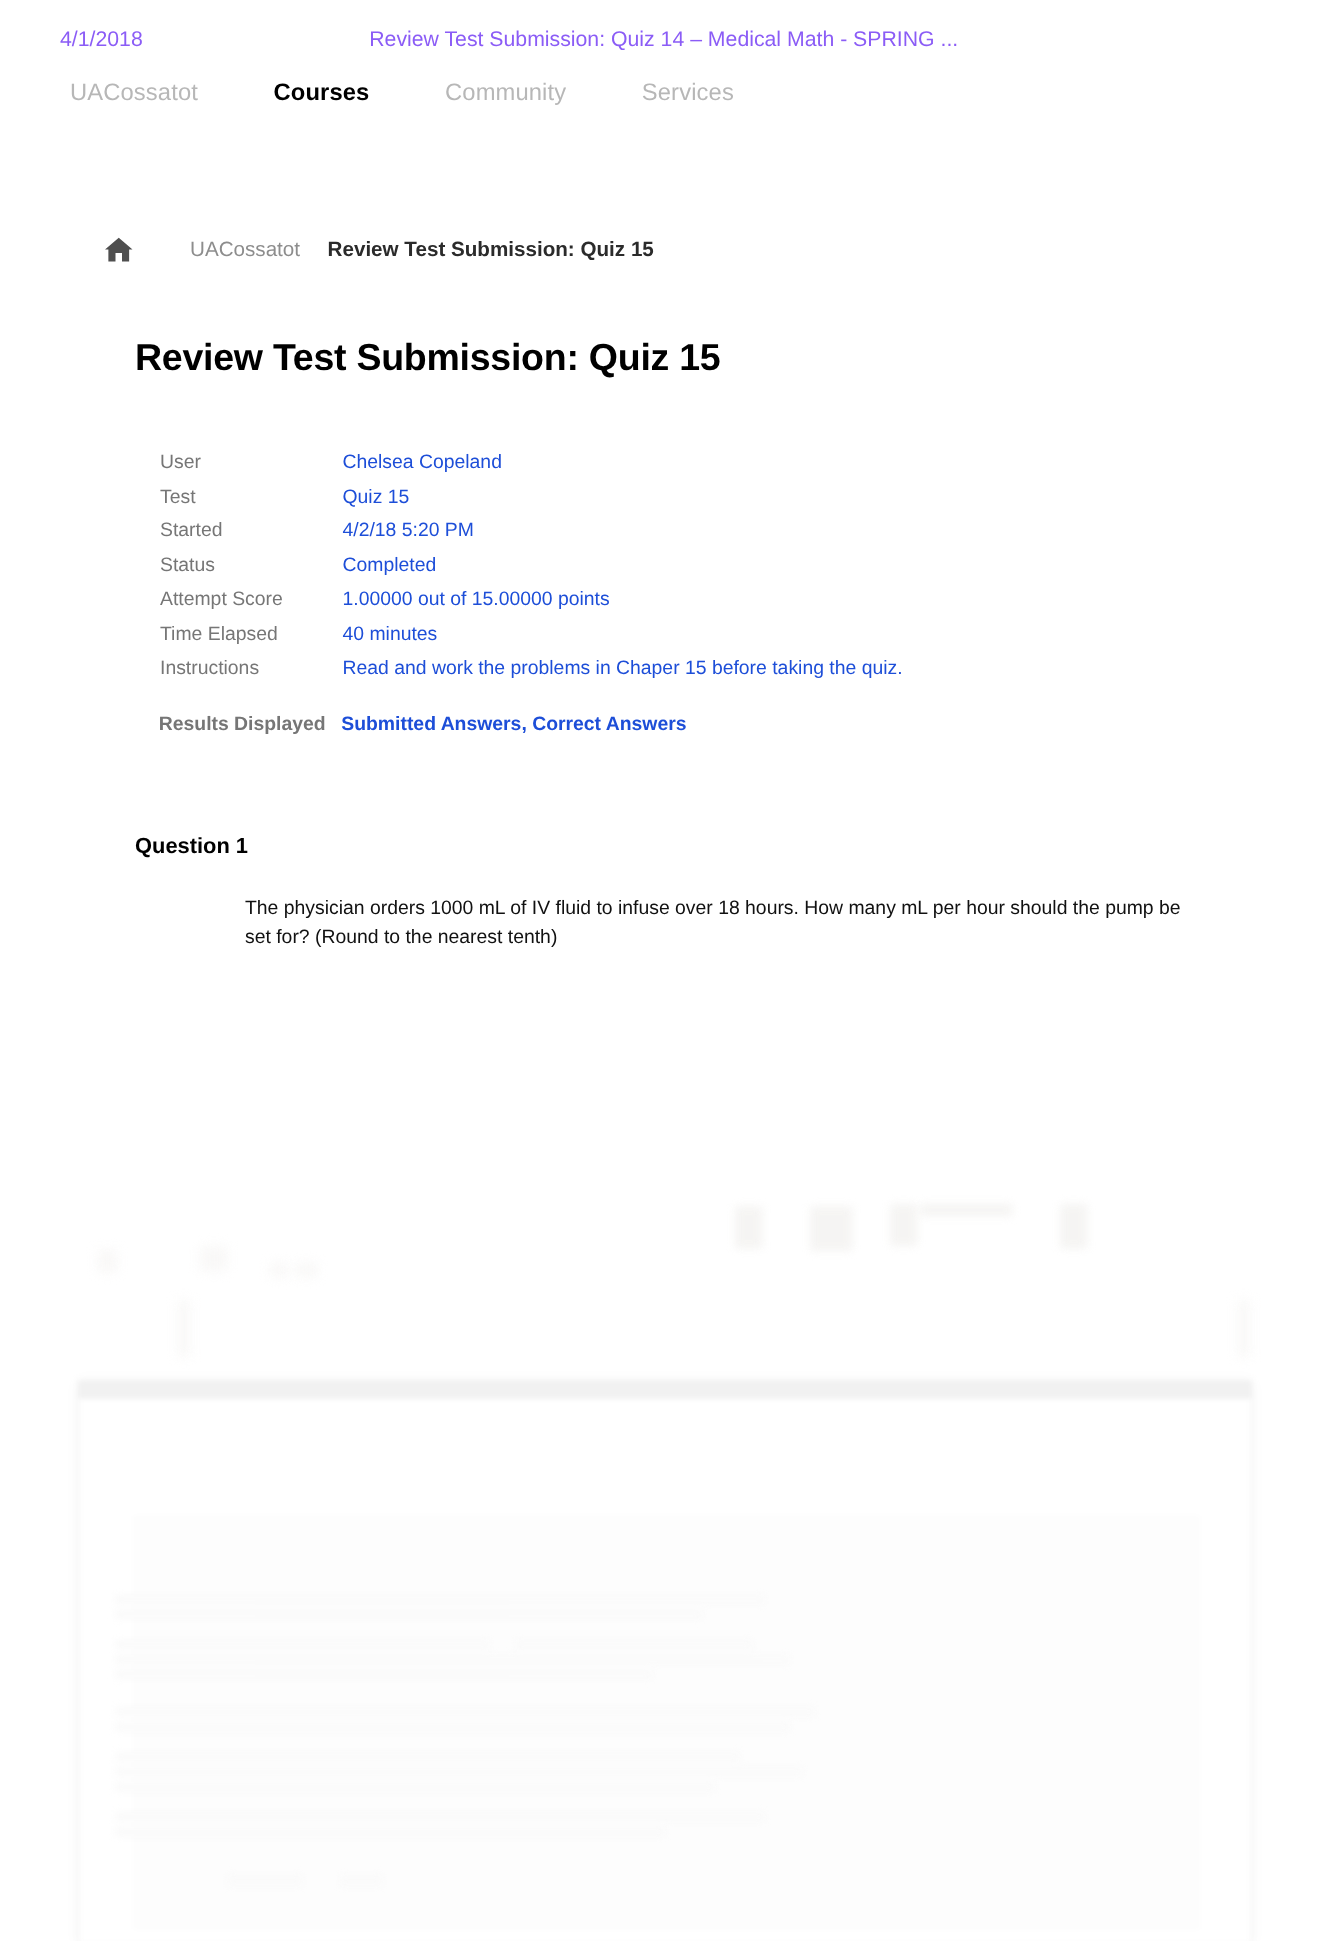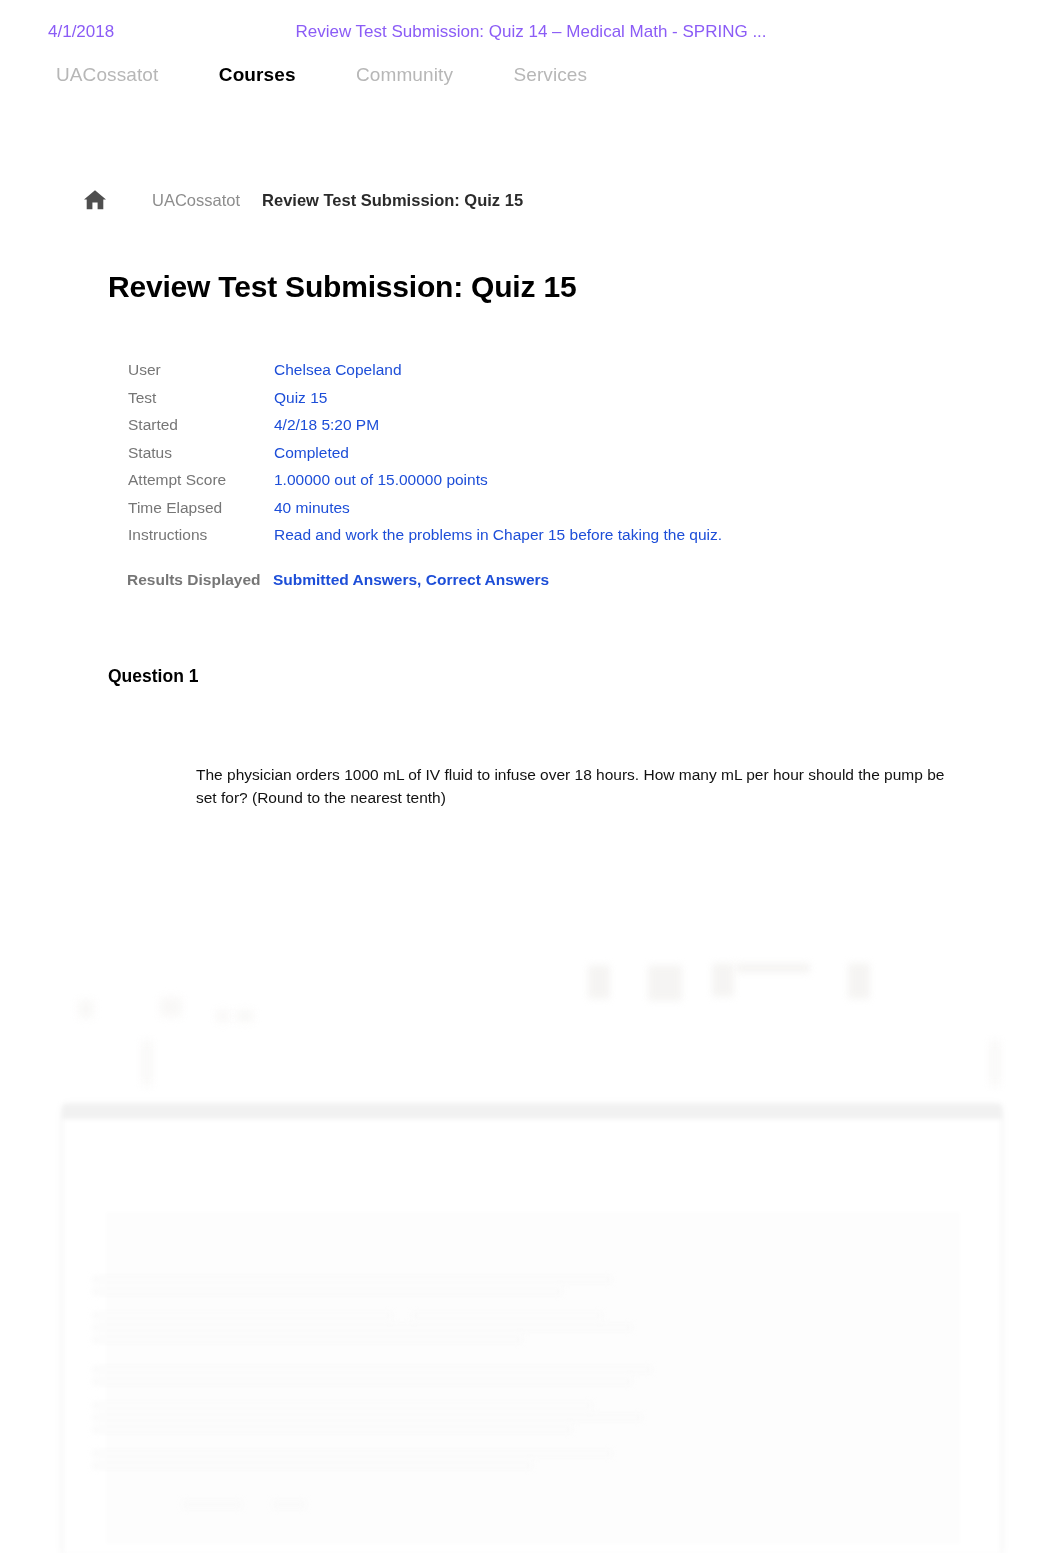--- a/index.html
+++ b/index.html
@@ -148,21 +148,20 @@
     color: #000000;
   }
   .question-body {
     position: absolute;
     top: 716px;
     left: 196px;
     width: 762px;
     font-size: 15.5px;
     line-height: 22.5px;
     color: #111111;
-    margin-top: 48px;
   }
 
   
   .ghost-layer {
     position: absolute;
     left: 0;
     top: 0;
     width: 1062px;
     height: 1553px;
     pointer-events: none;

